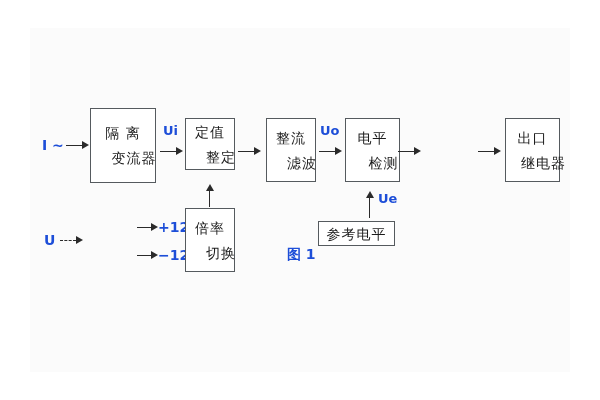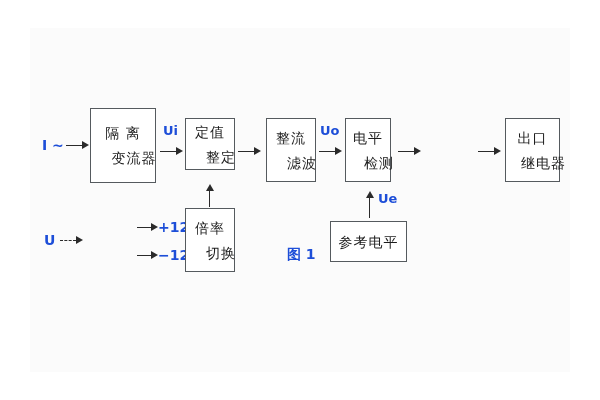--- a/index.html
+++ b/index.html
@@ -120,21 +120,21 @@
 
   <div class="blk" style="left:266px; top:118px; width:50px; height:64px;">
     <span class="ln">整流</span>
     <span class="ln">滤波</span>
   </div>
 
   <div class="lbl" style="left:320px; top:124px;">Uo</div>
   <div class="hline" style="left:319px; top:151px; width:17px;"></div>
   <div class="arrow-r" style="left:335px; top:147px;"></div>
 
-  <div class="blk" style="left:345px; top:118px; width:46px; height:64px;">
+  <div class="blk" style="left:345px; top:118px; width:55px; height:64px;">
     <span class="ln">电平</span>
     <span class="ln">检测</span>
   </div>
 
   <div class="hline" style="left:398px; top:151px; width:17px;"></div>
   <div class="arrow-r" style="left:414px; top:147px;"></div>
 
 
   <div class="hline" style="left:478px; top:151px; width:17px;"></div>
   <div class="arrow-r" style="left:494px; top:147px;"></div>
@@ -158,21 +158,21 @@
   <div class="lbl big" style="left:158px; top:248px;">−12V</div>
 
   <div class="blk" style="left:185px; top:208px; width:50px; height:64px;">
     <span class="ln">倍率</span>
     <span class="ln">切换</span>
   </div>
 
   <div class="vline" style="left:209px; top:189px; height:18px;"></div>
   <div class="arrow-u" style="left:206px; top:184px;"></div>
 
-  <div class="blk one-line" style="left:330px; top:221px; width:77px; height:41px;">
+  <div class="blk one-line" style="left:318px; top:221px; width:77px; height:25px;">
     <span class="ln">参考电平</span>
   </div>
 
   <div class="vline" style="left:369px; top:196px; height:22px;"></div>
   <div class="arrow-u" style="left:366px; top:191px;"></div>
   <div class="lbl" style="left:378px; top:192px;">Ue</div>
 
   <div class="lbl big" style="left:287px; top:247px;">图 1</div>
 
 </div>

